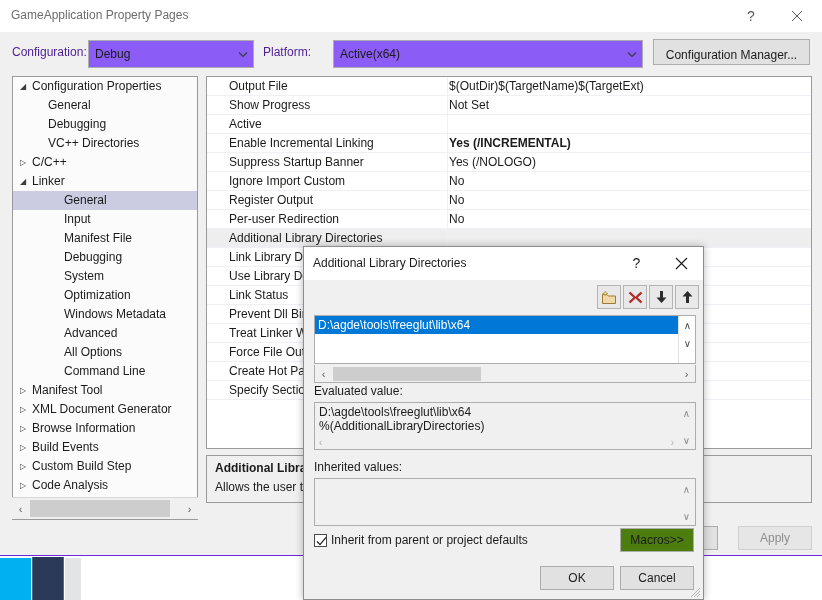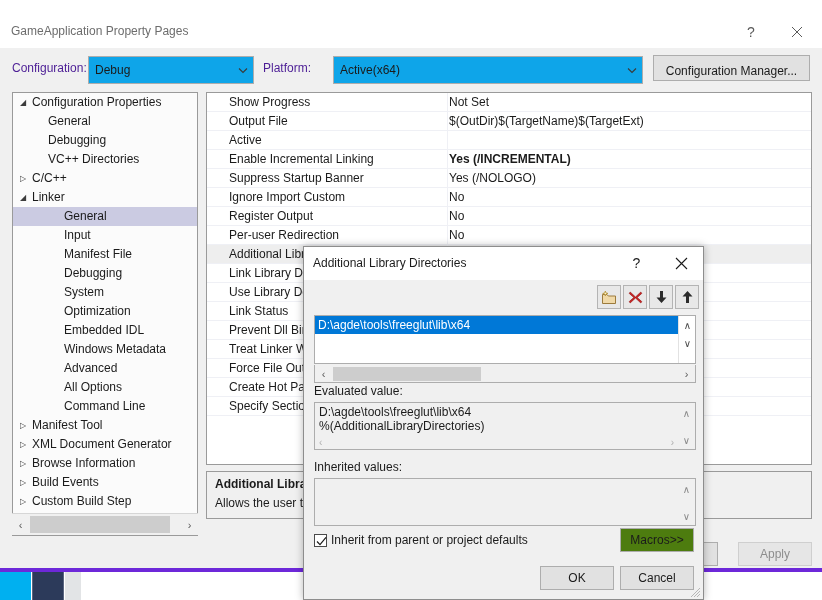--- a/index.html
+++ b/index.html
@@ -28,23 +28,23 @@
     border-left: 1px solid #5b6680;
     border-right: 1px solid #5b6680;
   }
   #backdrop-grey-tile {
     position: absolute; left: 65px; top: 558px; width: 16px; height: 42px;
     background: #e2e4e6;
   }
 
   
   #property-pages-window {
-    position: absolute; left: 0; top: 16px; width: 822px; height: 556px;
+    position: absolute; left: 0; top: 0; width: 822px; height: 556px;
     background: #f0f0f0;
-    border-bottom: 4px solid #6d28d9;
+    border-bottom: 1px solid #6d28d9;
   }
 
   
   #title-bar {
     position: absolute; left: 0; top: 0; width: 822px; height: 32px;
     background: #ffffff;
     border-bottom: 1px solid #ffffff;
   }
   #window-title {
     position: absolute; left: 11px; top: 8px;
@@ -68,21 +68,21 @@
   }
   .field-label {
     position: absolute; top: 13px;
     font-size: 12px; color: #4c1d95; white-space: nowrap;
   }
   #configuration-label { left: 12px; }
   #platform-label { left: 263px; }
 
   .combo {
     position: absolute; top: 8px; height: 28px;
-    background: #0ea5e9;
+    background: #8b5cf6;
     border: 1px solid #adadad;
     display: flex; align-items: center;
   }
   #configuration-combo { left: 88px; width: 166px; }
   #platform-combo { left: 333px; width: 310px; }
   .combo-value {
     flex: 1; padding-left: 6px; font-size: 12px; color: #1b1b1b;
     white-space: nowrap; overflow: hidden;
   }
   .combo-arrow {
@@ -398,23 +398,20 @@
       <div class="tree-item lvl2">
         <div class="tree-label">Debugging</div>
       </div>
       <div class="tree-item lvl2">
         <div class="tree-label">System</div>
       </div>
       <div class="tree-item lvl2">
         <div class="tree-label">Optimization</div>
       </div>
       <div class="tree-item lvl2">
-        <div class="tree-label">Embedded IDL</div>
-      </div>
-      <div class="tree-item lvl2">
         <div class="tree-label">Windows Metadata</div>
       </div>
       <div class="tree-item lvl2">
         <div class="tree-label">Advanced</div>
       </div>
       <div class="tree-item lvl2">
         <div class="tree-label">All Options</div>
       </div>
       <div class="tree-item lvl2">
         <div class="tree-label">Command Line</div>
@@ -447,27 +444,27 @@
   <div id="tree-hscrollbar">
     <div class="hscroll-arrow">‹</div>
     <div id="tree-hscroll-thumb" style="width:140px"></div>
     <div id="tree-hscroll-track-right"></div>
     <div class="hscroll-arrow">›</div>
   </div>
 
   <div id="property-grid-pane">
       <div class="prop-row">
         <div class="prop-divider"></div>
+        <div class="prop-name">Output File</div>
+        <div class="prop-value">$(OutDir)$(TargetName)$(TargetExt)</div>
+      </div>
+      <div class="prop-row">
+        <div class="prop-divider"></div>
         <div class="prop-name">Show Progress</div>
         <div class="prop-value">Not Set</div>
-      </div>
-      <div class="prop-row">
-        <div class="prop-divider"></div>
-        <div class="prop-name">Output File</div>
-        <div class="prop-value">$(OutDir)$(TargetName)$(TargetExt)</div>
       </div>
       <div class="prop-row">
         <div class="prop-divider"></div>
         <div class="prop-name">Active</div>
         <div class="prop-value"></div>
       </div>
       <div class="prop-row">
         <div class="prop-divider"></div>
         <div class="prop-name">Enable Incremental Linking</div>
         <div class="prop-value modified">Yes (/INCREMENTAL)</div>

